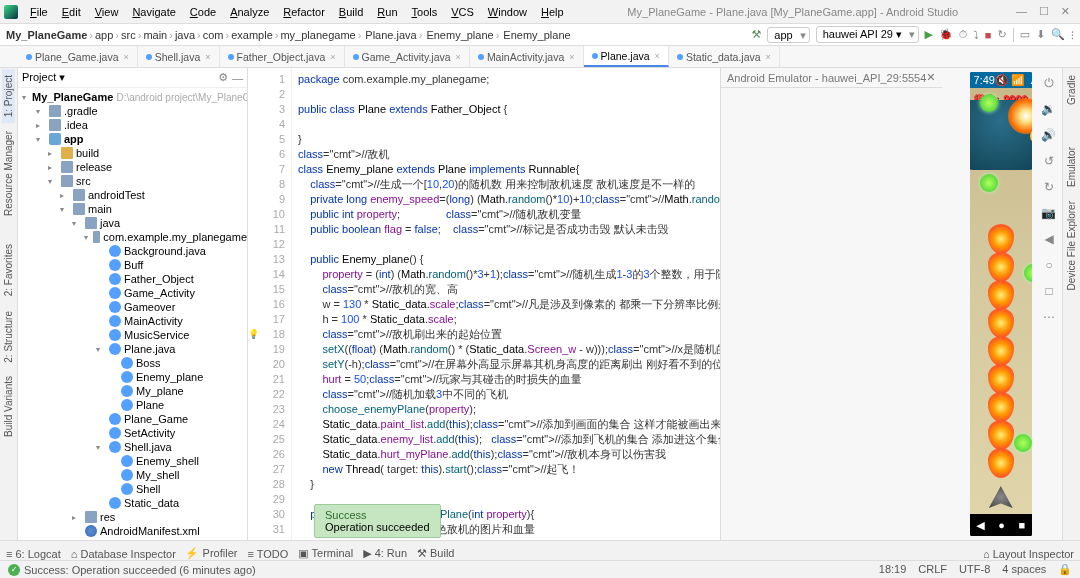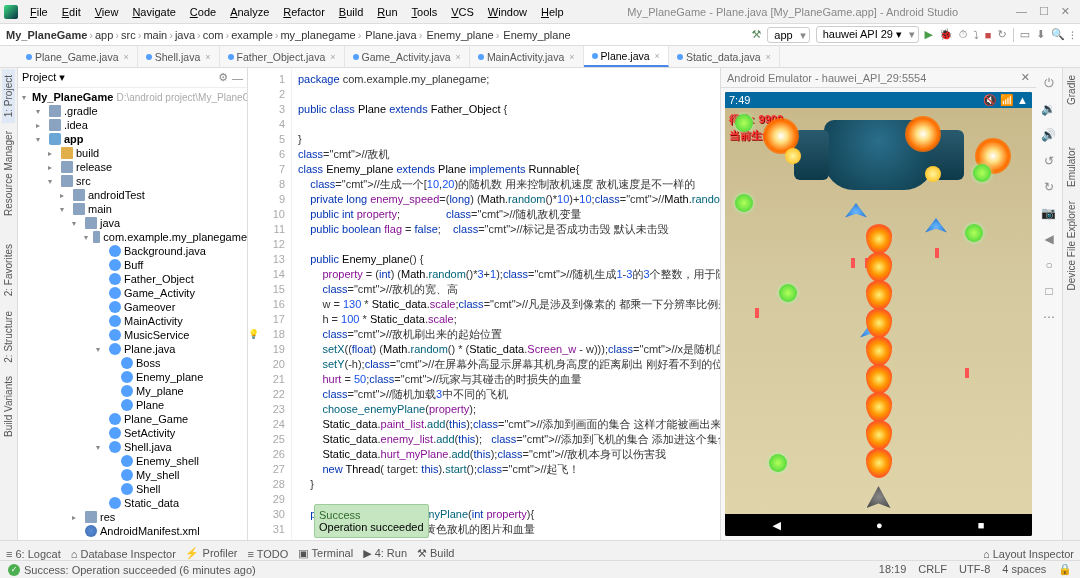--- a/index.html
+++ b/index.html
@@ -39,21 +39,21 @@
 .ic-folder{ background:#8aa3c1; border-radius:1px; } .ic-folder-y{background:#e2b04a;border-radius:1px;}
 .ic-module{ background:#6aa6d6; border-radius:2px;} .ic-java{background:radial-gradient(#5b8dd6,#3a6ab0);border-radius:50%;}
 .ic-class{background:#54a0ff;border-radius:50%;}
 .editor-area { flex: 1; display: flex; background: #fff; overflow:hidden; }
 .gutter { width: 44px; background: #fff; border-right: 1px solid #f0f0f0; text-align: right; color: #aaa; padding: 4px 6px 0 0; font-family: Consolas, monospace; font-size: 11px; line-height: 15px; }
 .gutter .ln { height: 15px; }
 .gutter .bulb::before { content:"💡"; font-size:9px; position:absolute; margin-left:-24px; }
 .code { flex: 1; font-family: Consolas, monospace; font-size: 11.5px; line-height: 15px; padding: 4px 6px; white-space: pre; color: #333; overflow:hidden;}
 .kw{color:#0033b3;} .typ{color:#000;} .fld{color:#871094;} .num{color:#1750eb;} .mth{color:#00627a;}
 .emulator { width: 342px; background: #f7f7f7; border-left: 1px solid #ddd; display:flex; }
-.emu-content { flex:1; display:flex; flex-direction:column; }
+.emu-content { flex:1; display:flex; flex-direction:row;gap:24px; }
 .emu-header { height: 20px; padding: 2px 6px; color:#777; font-size:10.5px; display:flex; align-items:center; border-bottom:1px solid #ddd;}
 .emu-header .x{margin-left:auto;}
 .emu-phone { flex:1; background:#000; margin: 4px; position: relative; border-radius:2px; overflow:hidden;}
 .emu-status{ height:16px; background:#0369a1; color:#fff; display:flex; align-items:center; padding:0 4px; font-size:9px;}
 .emu-status .r{margin-left:auto; display:flex; gap:3px;}
 .game { position: absolute; top:16px; left:0; right:0; bottom:22px; background: linear-gradient(180deg,#c9b98a 0%,#d4c89f 40%,#e0d4aa 100%); overflow:hidden;}
 .game .score { position:absolute; top:2px; left:4px; color:#ff3030; font-weight:bold; font-size:14px; font-family: SimHei,sans-serif; text-shadow:1px 1px 0 #800;}
 .game .life { position:absolute; top:18px; left:4px; color:#ff3030; font-weight:bold; font-size:14px; font-family: SimHei,sans-serif;text-shadow:1px 1px 0 #800;}
 .boss{ position:absolute; top:12px; left:50%; transform:translateX(-50%); width:110px; height:70px; background: radial-gradient(circle at 50% 30%, #2a6e8a, #0d3a4a); border-radius: 10px 10px 30px 30px;}
 .boss::before,.boss::after{content:"";position:absolute;top:10px;width:35px;height:50px;background:linear-gradient(#2a5a6e,#0d3a4a);border-radius:6px;}
@@ -66,21 +66,21 @@
 .explo{position:absolute;width:36px;height:36px;background:radial-gradient(circle,#fff 0%,#ffe082 25%,#ff6f00 60%,transparent 100%);border-radius:50%;}
 .player{position:absolute;bottom:6px;left:50%;transform:translateX(-50%);width:24px;height:22px;background:radial-gradient(#888,#444);clip-path:polygon(50% 0,100% 100%,50% 80%,0 100%);}
 .navbar{position:absolute;bottom:0;left:0;right:0;height:22px;background:#000;display:flex;justify-content:space-around;align-items:center;color:#fff;}
 .emu-side{ width:26px; display:flex; flex-direction:column; align-items:center; gap:12px; padding-top:8px; color:#888;}
 .emu-side div{cursor:pointer; font-size:12px;}
 .bottom-tools{ height:20px; background:#f2f2f2; border-top:1px solid #ddd; display:flex; align-items:flex-end; padding:0 6px; gap:10px; font-size:10.5px; color:#555;}
 .bottom-tools .spacer{flex:1;}
 .statusbar{ height:18px; background:#f2f2f2; border-top:1px solid #ddd; display:flex; align-items:center; padding:0 8px; font-size:10.5px; color:#555;}
 .statusbar .tick{ width:12px;height:12px;background:#4caf50;border-radius:50%;color:#fff;font-size:8px;display:flex;align-items:center;justify-content:center;margin-right:4px;}
 .statusbar .r{margin-left:auto; display:flex; gap:12px;}
-.toast{ position:absolute; bottom:40px; left:314px; background:#c5e6c1; border:1px solid #9ccc9c; padding:4px 4px; font-size:11px; border-radius:2px;}
+.toast{ position:absolute; bottom:40px; left:314px; background:#c5e6c1; border:1px solid #9ccc9c; padding:4px 10px; font-size:11px; border-radius:2px;}
 </style>
 </head>
 <body>
 
 <div class="titlebar">
   <span class="icon as-icon"></span>
   <div class="menu" id="menu">
       <span class="menu-item"><u>F</u>ile</span>
       <span class="menu-item"><u>E</u>dit</span>
       <span class="menu-item"><u>V</u>iew</span>

